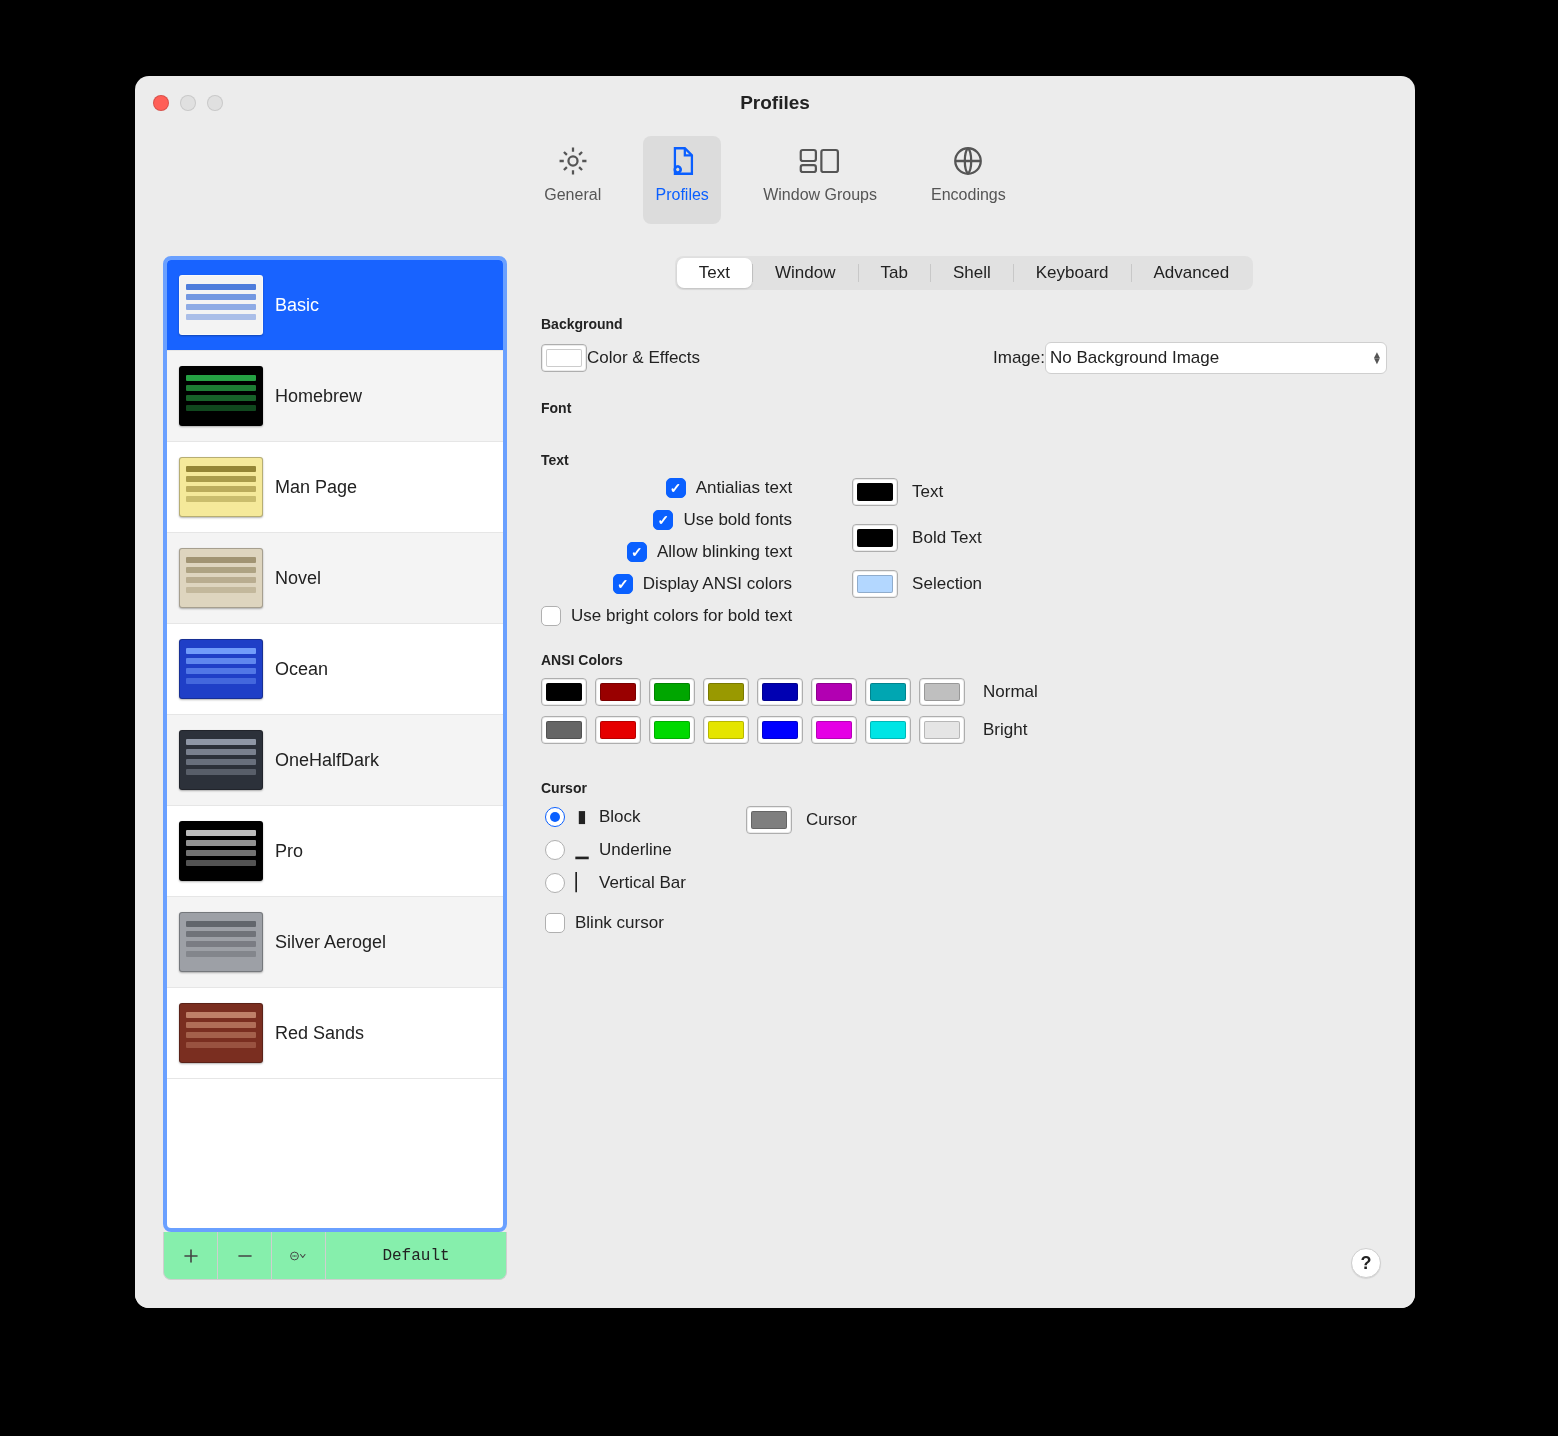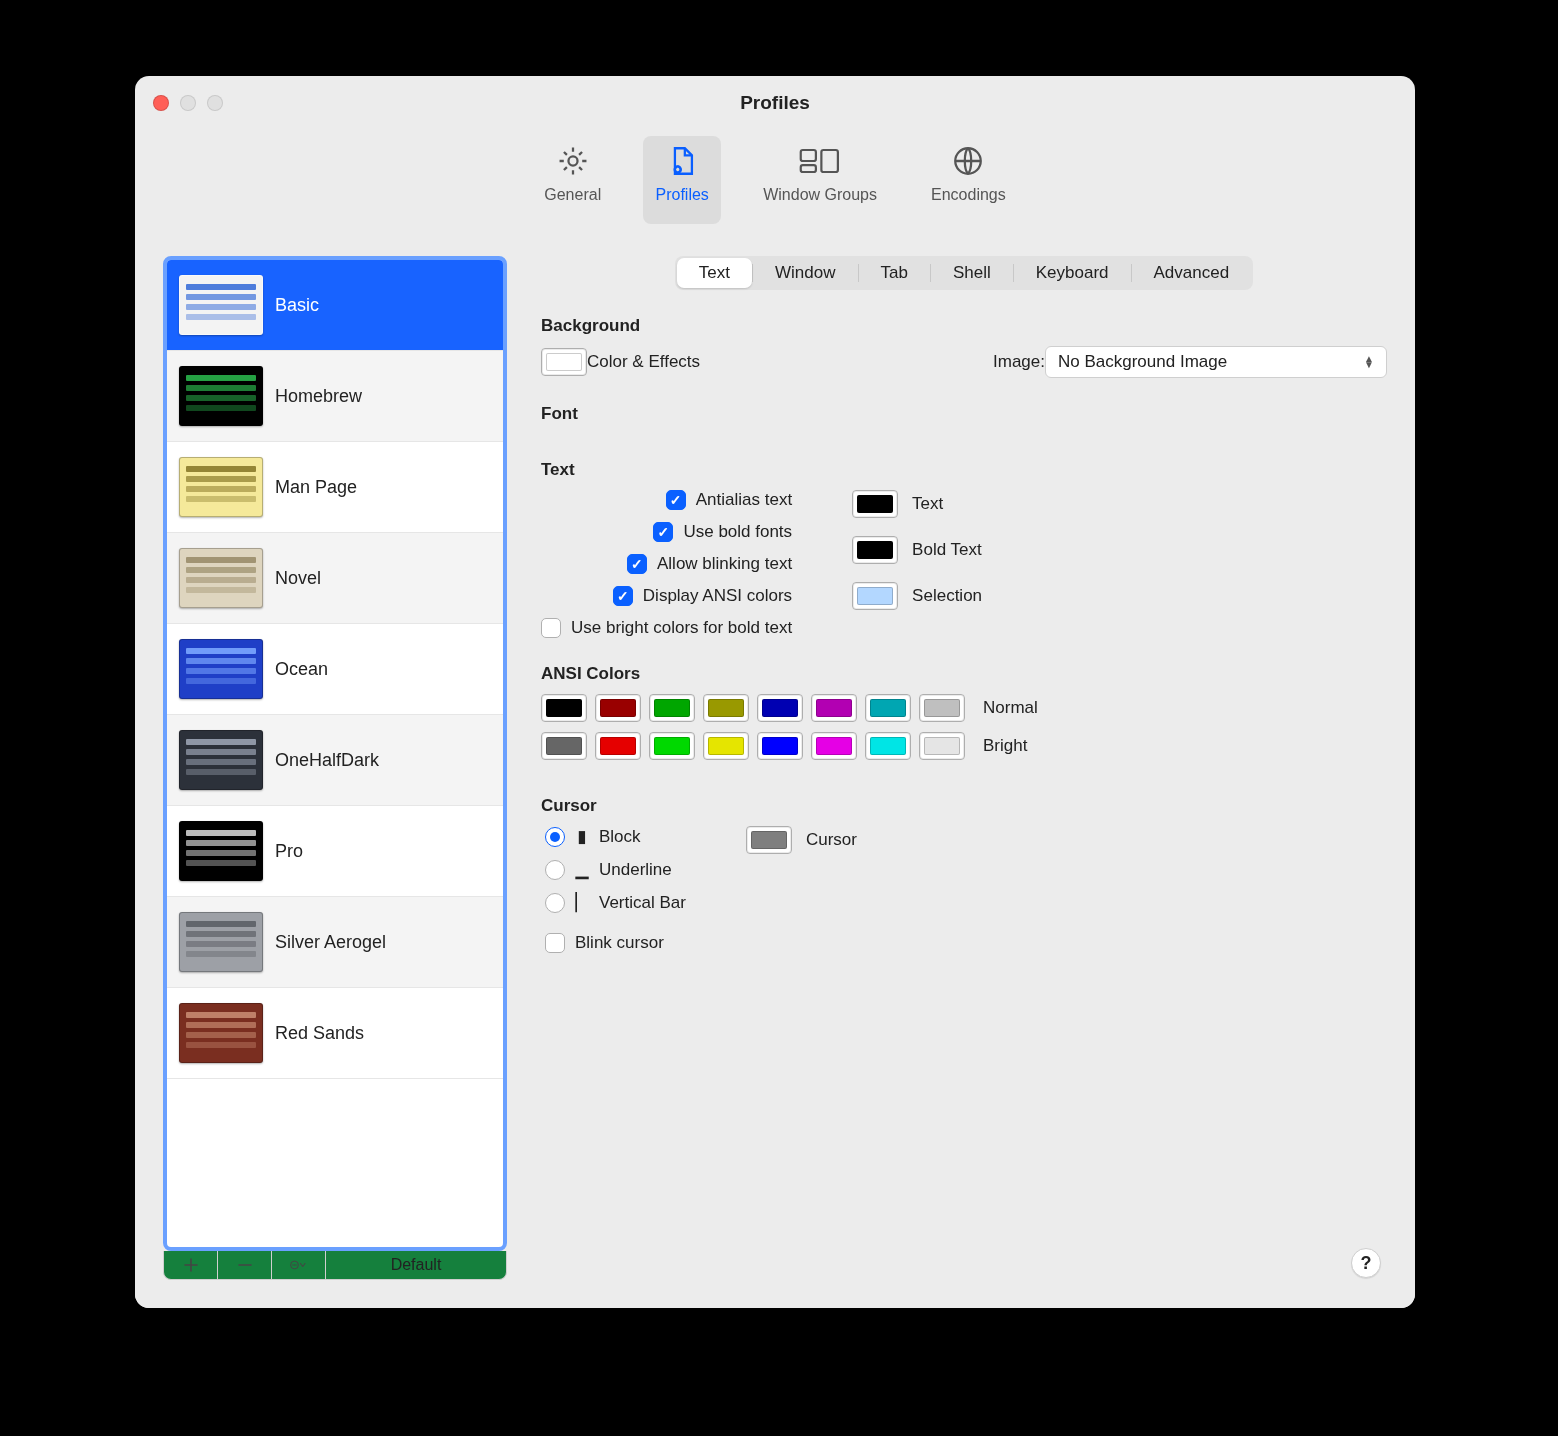--- a/index.html
+++ b/index.html
@@ -105,27 +105,28 @@
     box-shadow: 0 1px 2px rgba(0,0,0,0.3);
     flex-shrink: 0;
     position: relative;
     overflow: hidden;
   }
   .profile-row.selected .thumb { border-color: rgba(255,255,255,0.5); }
   .thumb .tline { position:absolute; left:6px; right:6px; height:6px; border-radius:1px; opacity:0.9; }
   .profile-row .pname { font-size: 18px; }
 
   .list-footer {
-    height: 29px;
-    background: #15803d;
+    height: 48px;
+    background: #86efac;
     border: 1px solid #cfcfcf;
     border-top: none;
     border-bottom-left-radius: 8px;
     border-bottom-right-radius: 8px;
     display: flex;
+    font-family: Liberation Mono, monospace;
   }
   .list-footer .fbtn {
     flex: 0 0 54px;
     display: flex; align-items: center; justify-content: center;
     border-right: 1px solid #cfcfcf;
     font-size: 18px;
   }
   .list-footer .fbtn.menu svg { width: 18px; height: 18px; }
   .list-footer .def {
     flex: 1;
@@ -151,37 +152,37 @@
   }
   .subtabs .tab.selected {
     background: #fff;
     box-shadow: 0 1px 2px rgba(0,0,0,0.15);
   }
   .subtabs .sep {
     width: 1px; background: #c8c8c8; margin: 6px 0;
   }
 
   .section { margin-top: 26px; }
-  .section h3 { font-size: 17px; font-weight: 700; margin-bottom: 10px; }
+  .section h3 { font-size: 14px; font-weight: 700; margin-bottom: 10px; }
   .row { display: flex; align-items: center; gap: 0; font-size: 17px; }
   .colorwell {
     width: 46px; height: 28px;
     border: 1px solid #aeaeae; border-radius: 4px;
     padding: 4px; background: #fff;
     box-shadow: inset 0 0 0 1px rgba(0,0,0,0.08);
   }
   .colorwell .swatch { width: 100%; height: 100%; border-radius: 2px; border: 1px solid rgba(0,0,0,0.2);}
   .dropdown {
     flex: 1;
     background: #fff;
     border: 1px solid #cfcfcf;
     border-radius: 6px;
     height: 32px;
     display: flex; align-items: center;
-    padding: 0 12px;
+    padding: 0 4px;
     font-size: 17px;
     justify-content: space-between;
   }
   .dropdown .arrows { display:flex; flex-direction:column; line-height:6px; font-size:10px; color:#555; }
   .btn {
     background: #fff;
     border: 1px solid #cfcfcf;
     border-radius: 6px;
     padding: 4px 16px;
     font-size: 17px;

